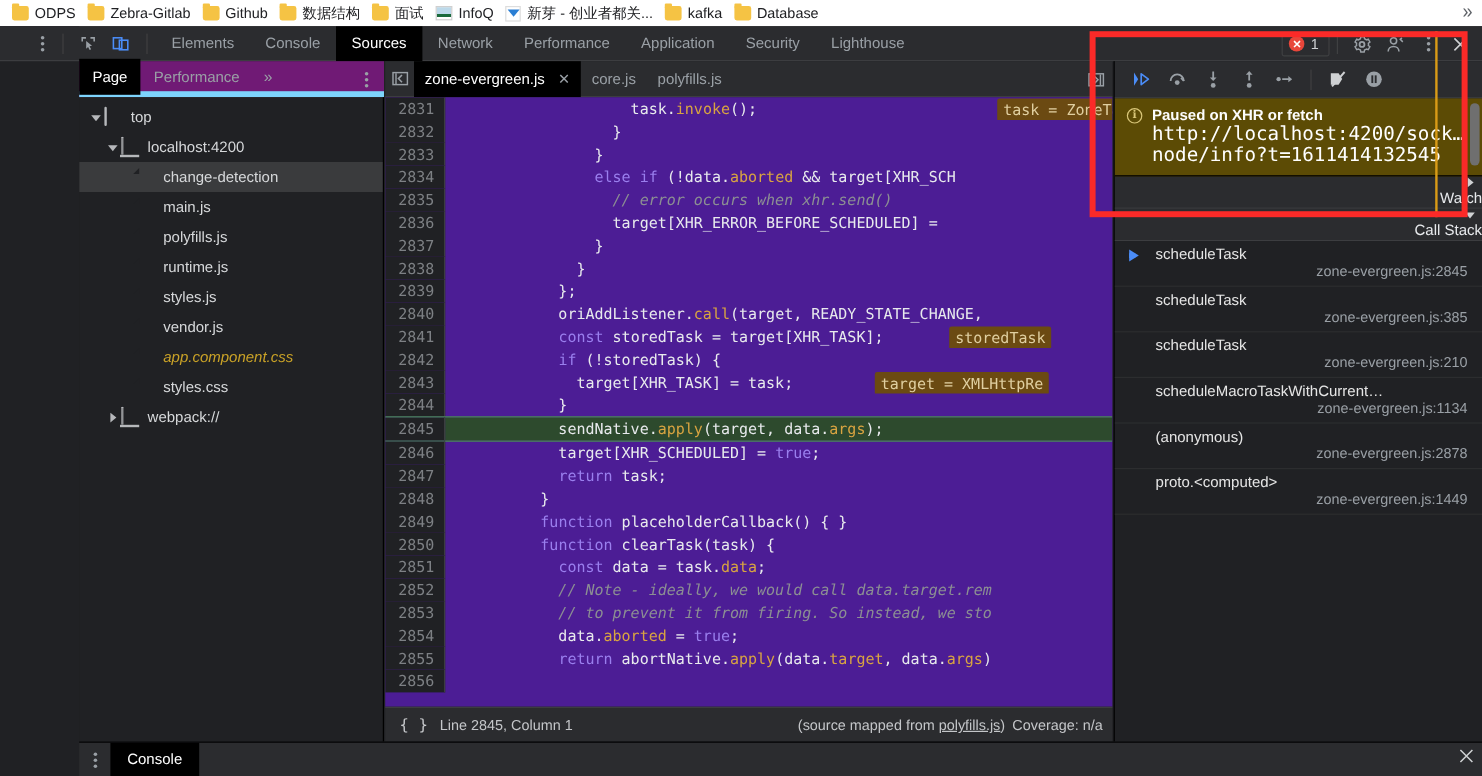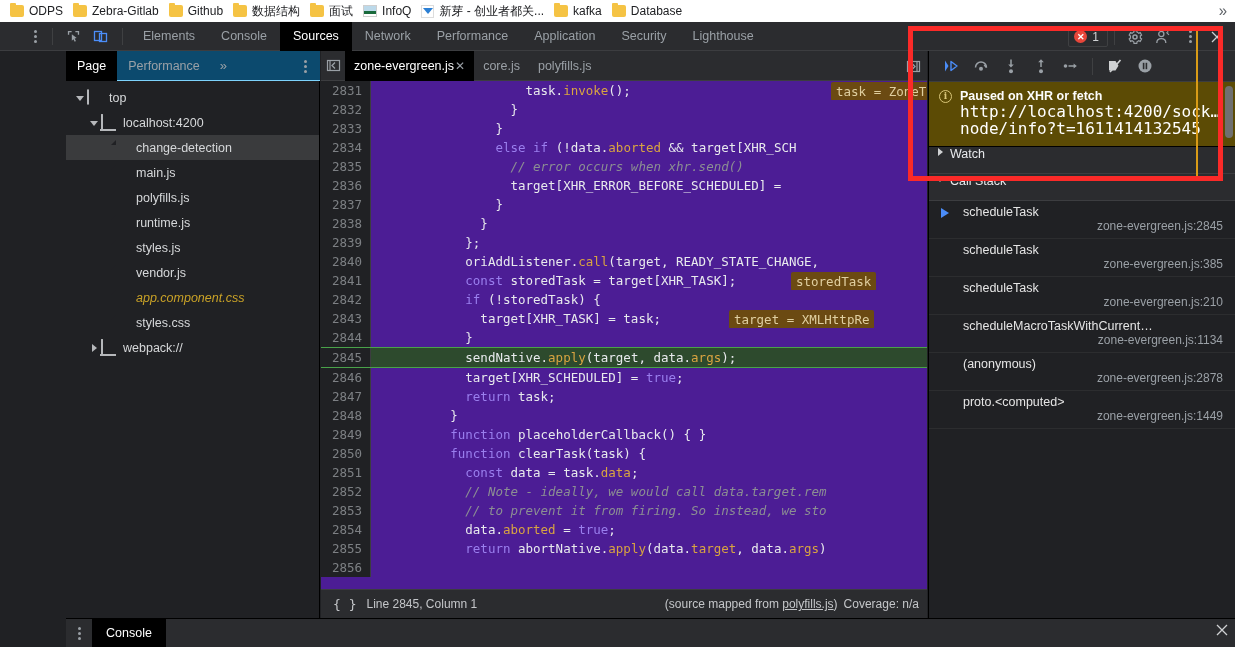--- a/index.html
+++ b/index.html
@@ -92,21 +92,21 @@
   #err-dot {
     width: 13px; height: 13px; border-radius: 50%; background: #e8463a;
     color: #fff; font-size: 9px; display: flex; align-items: center; justify-content: center;
     font-weight: bold;
   }
   #tb-sep3 { width: 1px; height: 17px; background: #3f4042; margin: 0 6px; }
 
   
   #nav-header {
     position: absolute; left: 66px; top: 29px; width: 254px; height: 30px;
-    background: #0c4a6e; border-bottom: 1px solid #7dd3fc;
+    background: #701a75; border-bottom: 5px solid #7dd3fc;
     display: flex; align-items: center;
   }
   .nav-tab {
     height: 30px; padding: 0 11px; display: flex; align-items: center;
     font-size: 12.5px; color: #9aa0a6; cursor: pointer;
   }
   .nav-tab.active { background: #000; color: #fff; }
   #nav-more { padding: 0 9px; font-size: 13px; color: #9aa0a6; cursor: pointer; }
   #nav-kebab { position: absolute; right: 2px; top: 2px; }
 
@@ -161,21 +161,21 @@
   
   #editor-tabs {
     position: absolute; left: 321px; top: 29px; width: 606px; height: 30px;
     background: #2b2c2f; border-bottom: 1px solid #3c3d40; display: flex; align-items: center;
   }
   .ed-scroll-btn {
     width: 24px; height: 30px; display: flex; align-items: center; justify-content: center;
     cursor: pointer;
   }
   .ed-tab {
-    height: 30px; padding: 0 9px; display: flex; align-items: center; gap: 1px;
+    height: 30px; padding: 0 9px; display: flex; align-items: center; gap: 11px;
     font-size: 12.5px; color: #9aa0a6; cursor: pointer; white-space: nowrap;
   }
   .ed-tab.active { background: #000; color: #fff; }
   .ed-close { font-size: 12px; color: #9aa0a6; }
   #ed-scroll-right { position: absolute; right: 2px; top: 0; }
 
   #code-area {
     position: absolute; left: 321px; top: 59px; width: 606px; height: 508px;
     background: #4c1d95; overflow: hidden;
     font-family: "DejaVu Sans Mono", monospace; font-size: 12.5px;
@@ -242,23 +242,23 @@
   .pause-url {
     font-family: "DejaVu Sans Mono", monospace; font-size: 16px;
     color: #ffffff; padding-left: 21px; line-height: 17px;
   }
   #pause-scrollbar {
     position: absolute; right: 2px; top: 4px; width: 8px; height: 52px;
     background: #6f6f6f; border-radius: 4px;
   }
 
   .dbg-section-head {
-    display: flex; align-items: flex-start; height: 27px;
+    display: flex; align-items: flex-end; height: 27px;
     font-size: 12.5px; color: #e8eaed; padding-left: 6px;
-    background: #2b2c2f; border-bottom: 1px solid #3c3d40; cursor: pointer;
+    background: #2b2c2f; border-bottom: 1px solid #3c3d40; cursor: pointer; flex-direction: column;
   }
   .caret-d { width: 11px; height: 11px; position: relative; margin-right: 4px; flex: 0 0 auto; }
   .caret-d::after {
     content: ""; position: absolute; left: 1px; top: 3px;
     border-left: 4.5px solid transparent; border-right: 4.5px solid transparent;
     border-top: 5px solid #cfd1d3;
   }
   .caret-r { width: 11px; height: 11px; position: relative; margin-right: 4px; flex: 0 0 auto; }
   .caret-r::after {
     content: ""; position: absolute; left: 3px; top: 1px;

